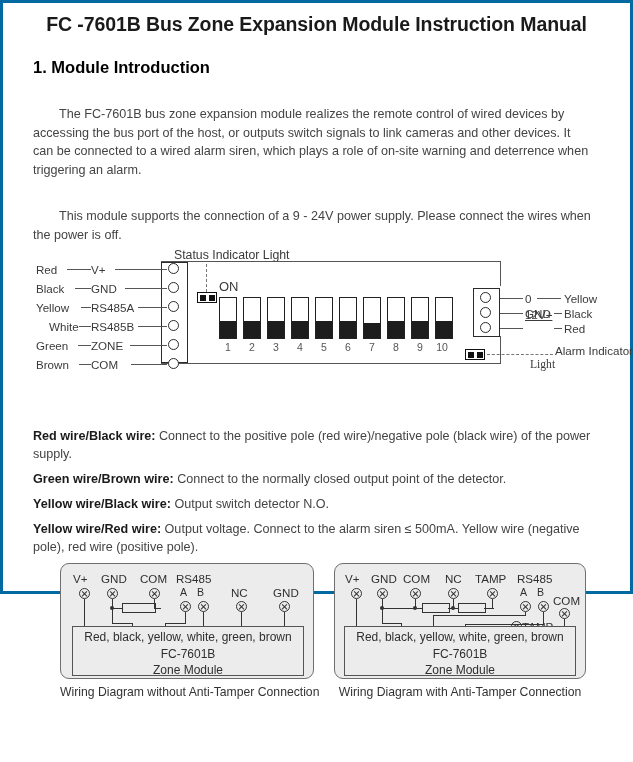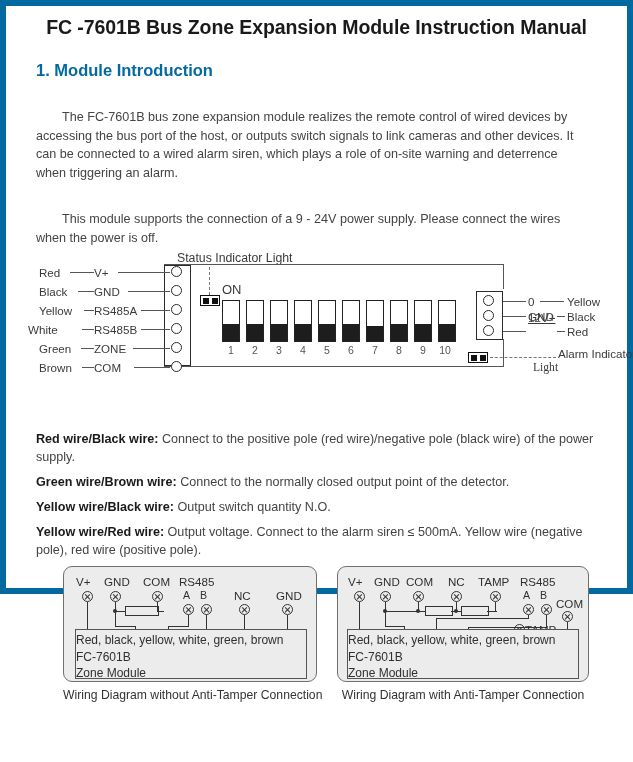--- a/index.html
+++ b/index.html
@@ -6,36 +6,36 @@
   body {
     width: 633px; height: 762px;
     background: #ffffff;
     font-family: "Liberation Sans", sans-serif;
     color: #333333;
     position: relative;
     overflow: hidden;
   }
   .page {
     width: 633px; height: 594px;
-    border: 6px solid #0369a1;
+    border: 3px solid #0369a1;
     position: relative;
     background: #fff;
   }
   .title {
     font-size: 19.5px;
     font-weight: bold;
     color: #1a1a1a;
     text-align: center;
     padding-top: 10px;
     letter-spacing: -0.1px;
   }
   h2.sec {
     font-size: 16.5px;
     font-weight: bold;
-    color: #0369a1;
+    color: #000000;
     margin-left: 30px;
     margin-top: 22px;
   }
   p.body {
     font-size: 12.6px;
     line-height: 18.5px;
     color: #444;
     margin: 6px 36px 0 30px;
     text-align: left;
   }
@@ -185,21 +185,21 @@
   .res {
     position: absolute;
     height: 10px;
     border: 1.4px solid #333;
     background: #ececec;
   }
   .modbox {
     position: absolute;
     border: 1.4px solid #555;
     background: #ececec;
-    text-align: left;
+    text-align: center;
     font-size: 12px;
     color: #2f2f2f;
     line-height: 16.5px;
     padding-top: 2px;
   }
   .caption {
     position: absolute;
     font-size: 12.2px;
     color: #333;
     text-align: center;
@@ -250,21 +250,21 @@
     <div class="lead" style="left:72px; top:40px; width:16px;"></div>
     <div class="lead" style="left:122px; top:40px; width:42px;"></div>
     <div class="term-dot" style="left:165px; top:34px;"></div>
 
     <span class="dlabel" style="left:33px; top:53px;">Yellow</span>
     <span class="dlabel" style="left:88px; top:53px;">RS485A</span>
     <div class="lead" style="left:78px; top:59px; width:10px;"></div>
     <div class="lead" style="left:135px; top:59px; width:29px;"></div>
     <div class="term-dot" style="left:165px; top:53px;"></div>
 
-    <span class="dlabel" style="left:22px; top:72px;">White</span>
+    <span class="dlabel" style="left:46px; top:72px;">White</span>
     <span class="dlabel" style="left:88px; top:72px;">RS485B</span>
     <div class="lead" style="left:76px; top:78px; width:12px;"></div>
     <div class="lead" style="left:135px; top:78px; width:29px;"></div>
     <div class="term-dot" style="left:165px; top:72px;"></div>
 
     <span class="dlabel" style="left:33px; top:91px;">Green</span>
     <span class="dlabel" style="left:88px; top:91px;">ZONE</span>
     <div class="lead" style="left:75px; top:97px; width:13px;"></div>
     <div class="lead" style="left:127px; top:97px; width:37px;"></div>
     <div class="term-dot" style="left:165px; top:91px;"></div>
@@ -348,21 +348,21 @@
   </div>
 
   <div class="wirelist">
     <div class="wireitem">
       <b>Red wire/Black wire:</b><span> Connect to the positive pole (red wire)/negative pole (black wire) of the power supply.</span>
     </div>
     <div class="wireitem">
       <b>Green wire/Brown wire:</b><span> Connect to the normally closed output point of the detector.</span>
     </div>
     <div class="wireitem">
-      <b>Yellow wire/Black wire:</b><span> Output switch quantity N.O.</span>
+      <b>Yellow wire/Black wire:</b><span> Output switch detector N.O.</span>
     </div>
     <div class="wireitem">
       <b>Yellow wire/Red wire:</b><span> Output voltage. Connect to the alarm siren ≤ 500mA. Yellow wire (negative pole), red wire (positive pole).</span>
     </div>
   </div>
 
   <div class="panels">
 
     <div class="panel left">
       <span class="ptlabel" style="left:12px; top:8px;">V+</span>

